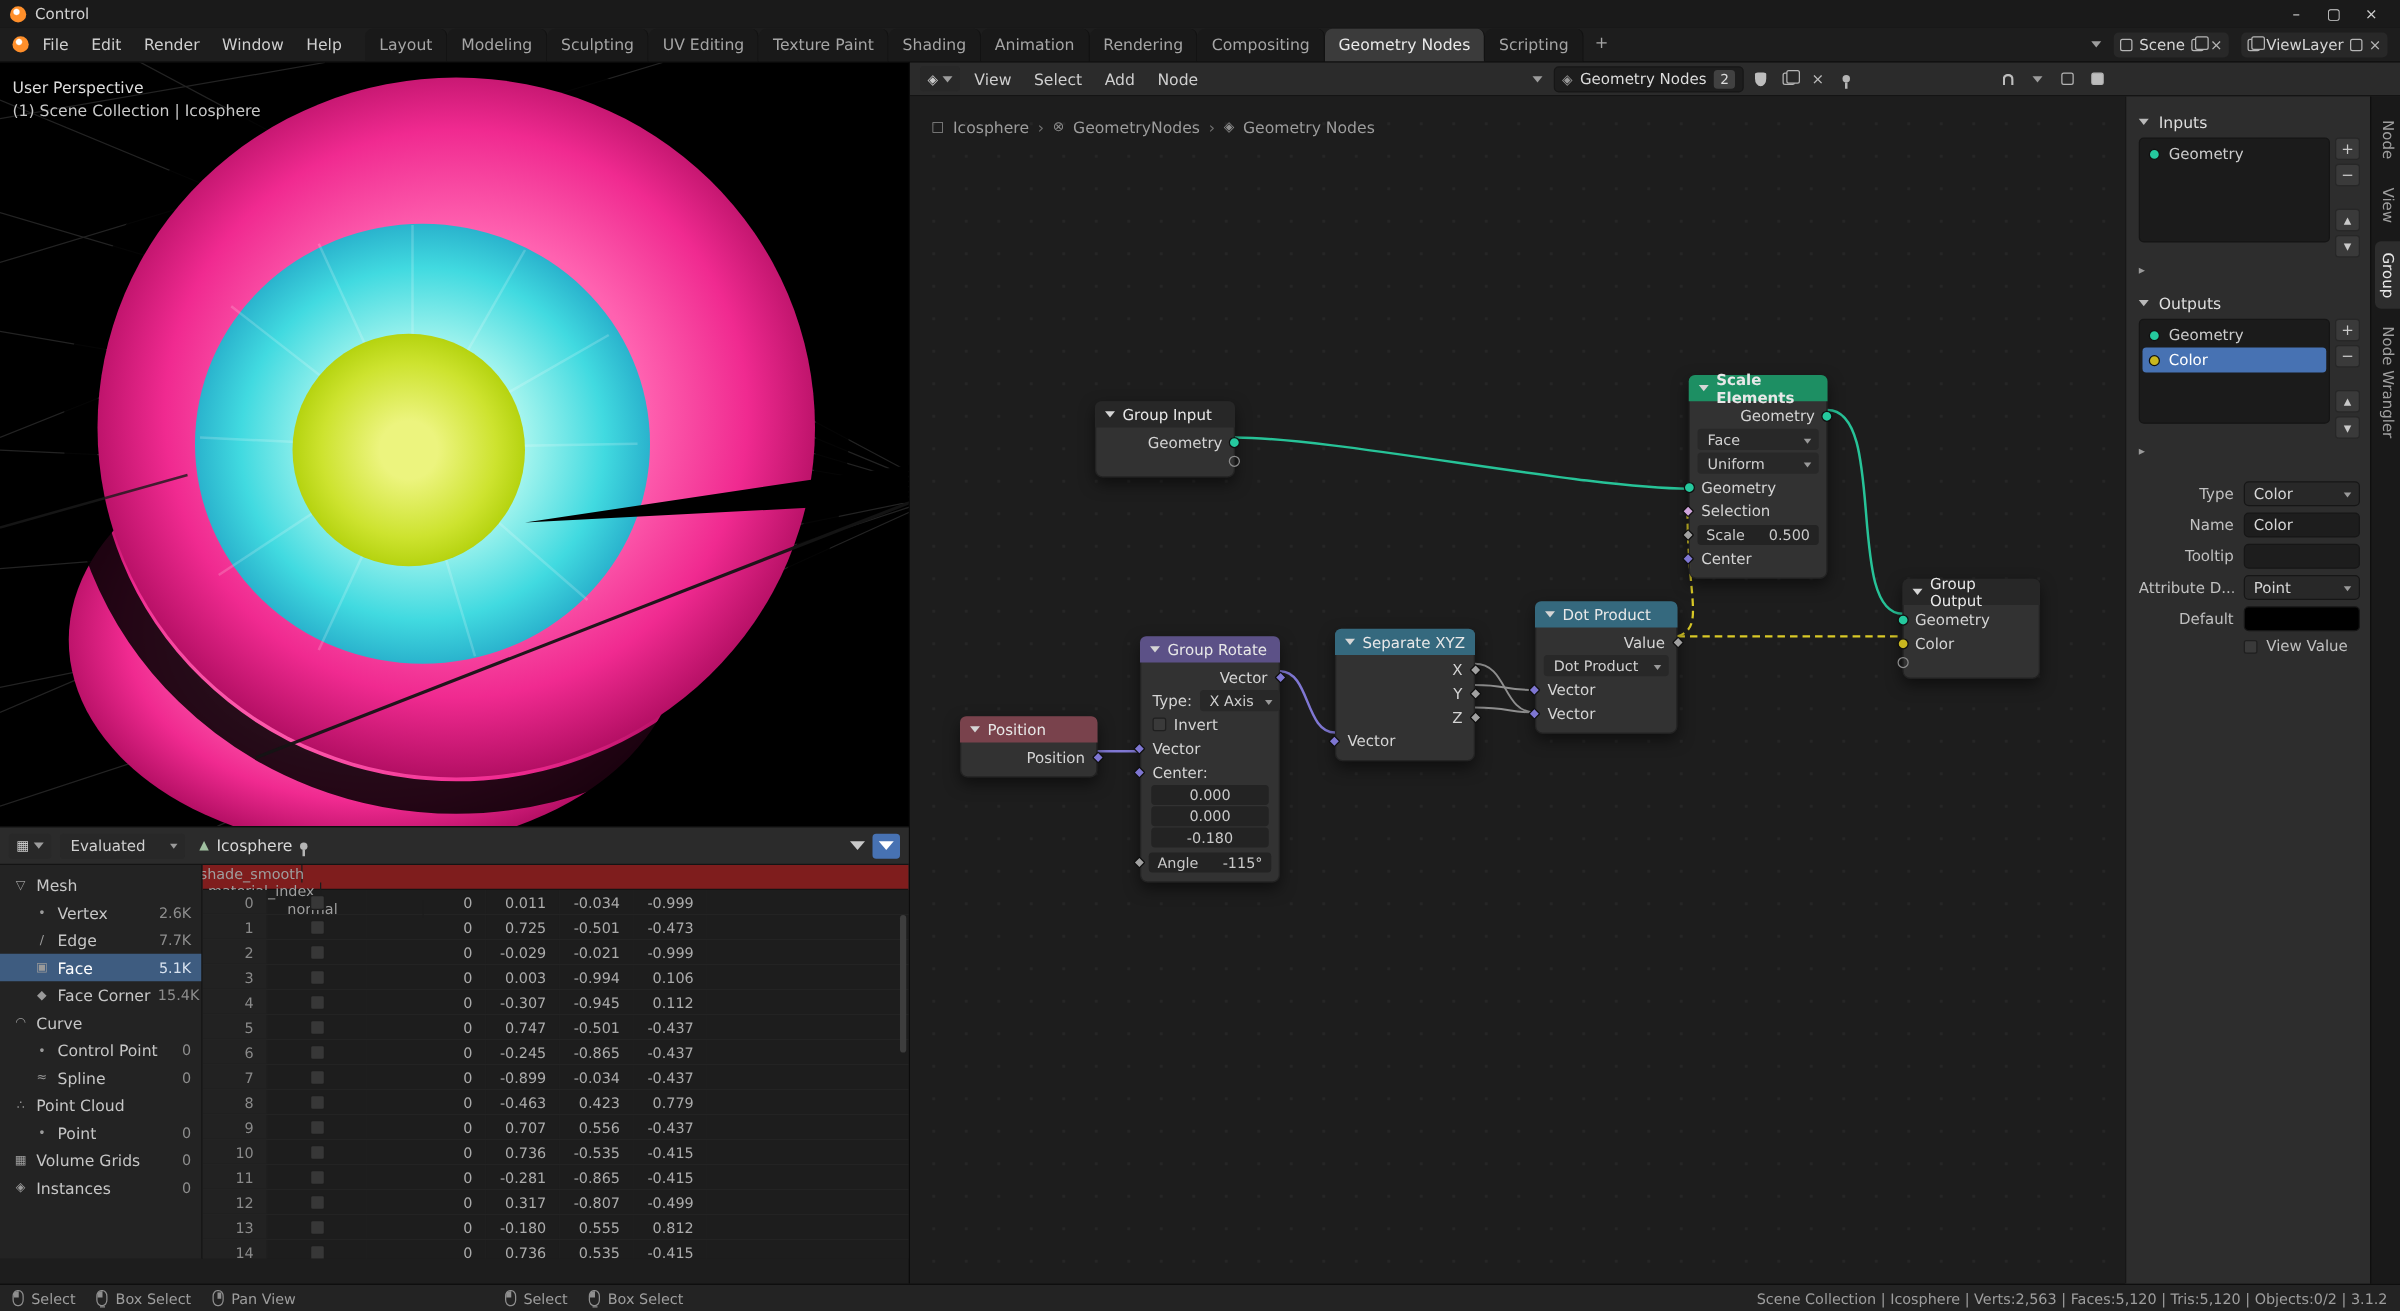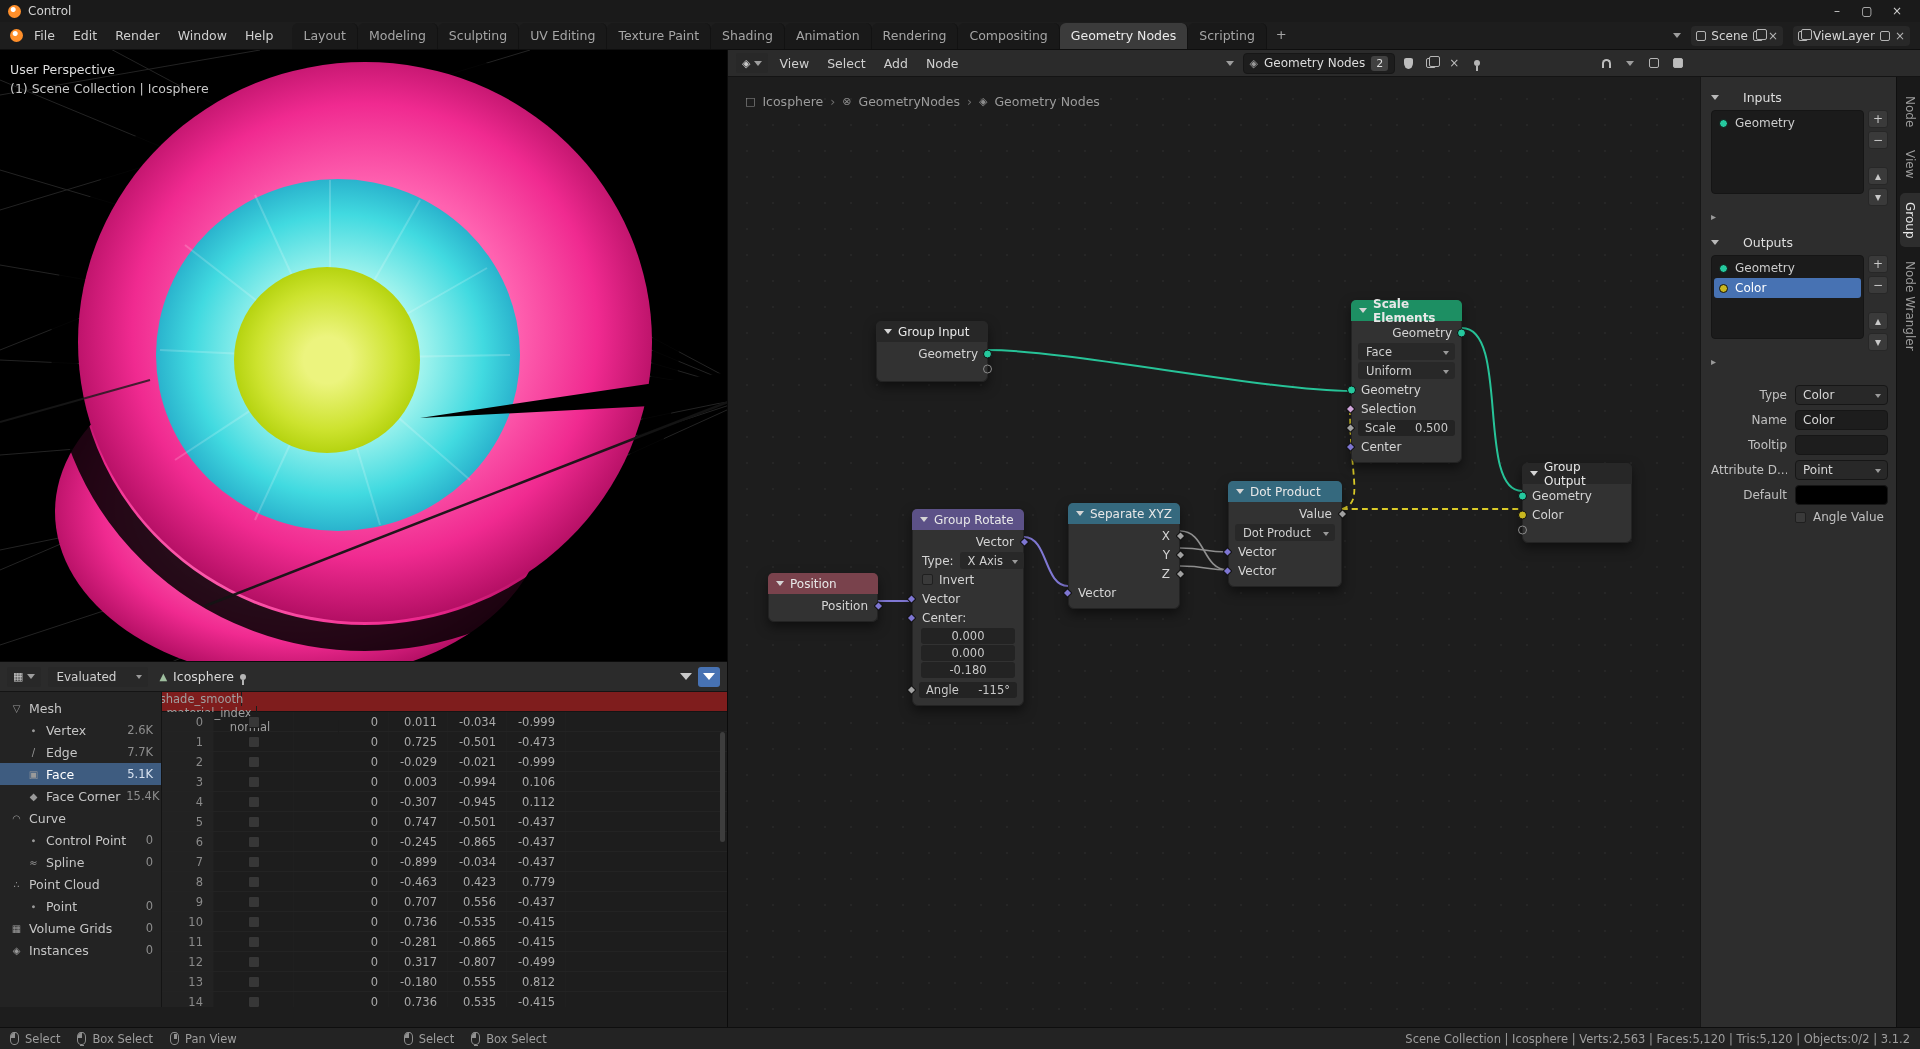--- a/index.html
+++ b/index.html
@@ -148,21 +148,21 @@
             top:50%; transform:translateY(-50%); z-index:4; }
   .socket.l { left:-5px; } .socket.r { right:-5px; }
   .socket.diamond { width:7px; height:7px; border-radius:1px; transform:translateY(-50%) rotate(45deg); }
   .sk-geo { background:#25c99e; } .sk-vec { background:#7e76d2; } .sk-val { background:#a1a1a1; }
   .sk-bool { background:#d0a5dc; } .sk-col { background:#c9b71f; }
   .socket.hollow { background:transparent; border:1px solid #8a8a8a; }
 
   
   .n-panel { position:absolute; top:27px; right:24px; width:196px; bottom:0; background:#2d2d2d;
              border-left:1px solid #171717; z-index:5; padding:10px 8px 0 10px; }
-  .psec-title { display:flex; align-items:center; gap:24px; font-size:12.5px; color:#dedede; height:20px; }
+  .psec-title { display:flex; align-items:center; gap:8px; font-size:12.5px; color:#dedede; height:20px; }
   .tri { width:0; height:0; border-left:4px solid transparent; border-right:4px solid transparent;
          border-top:5px solid #b9b9b9; }
   .plist-wrap { display:flex; gap:4px; margin:3px 0 2px; }
   .plist { flex:1; background:#1b1b1b; border:1px solid #151515; border-radius:4px; height:84px; padding:2px; }
   .plist-row { display:flex; align-items:center; gap:7px; height:20px; padding:0 5px; border-radius:3px;
                font-size:12px; color:#cccccc; }
   .plist-row.selected { background:#4772b3; color:#fff; }
   .pdot { width:9px; height:9px; border-radius:50%; border:1px solid #101010; flex:none; }
   .pbtns { display:flex; flex-direction:column; gap:3px; width:20px; flex:none; }
   .pbtn { height:18px; background:#3a3a3a; border:1px solid #272727; border-radius:3px; display:flex;
@@ -885,21 +885,21 @@
         </div>
         <div class="plabel-r">Attribute D...</div>
         <div class="pfield ddl">
           <span>Point</span>
         </div>
         <div class="plabel-r">Default</div>
         <div class="pfield swatch"></div>
         <div class="plabel-r"></div>
         <div class="hv-row">
           <span class="cb"></span>
-          <span>Angle Value</span>
+          <span>View Value</span>
         </div>
       </div>
     </div>
 
     <div class="n-tabs" id="n-tabs">
         <div class="n-tab">Node</div>
         <div class="n-tab">View</div>
         <div class="n-tab active">Group</div>
         <div class="n-tab">Node Wrangler</div>
       </div>

